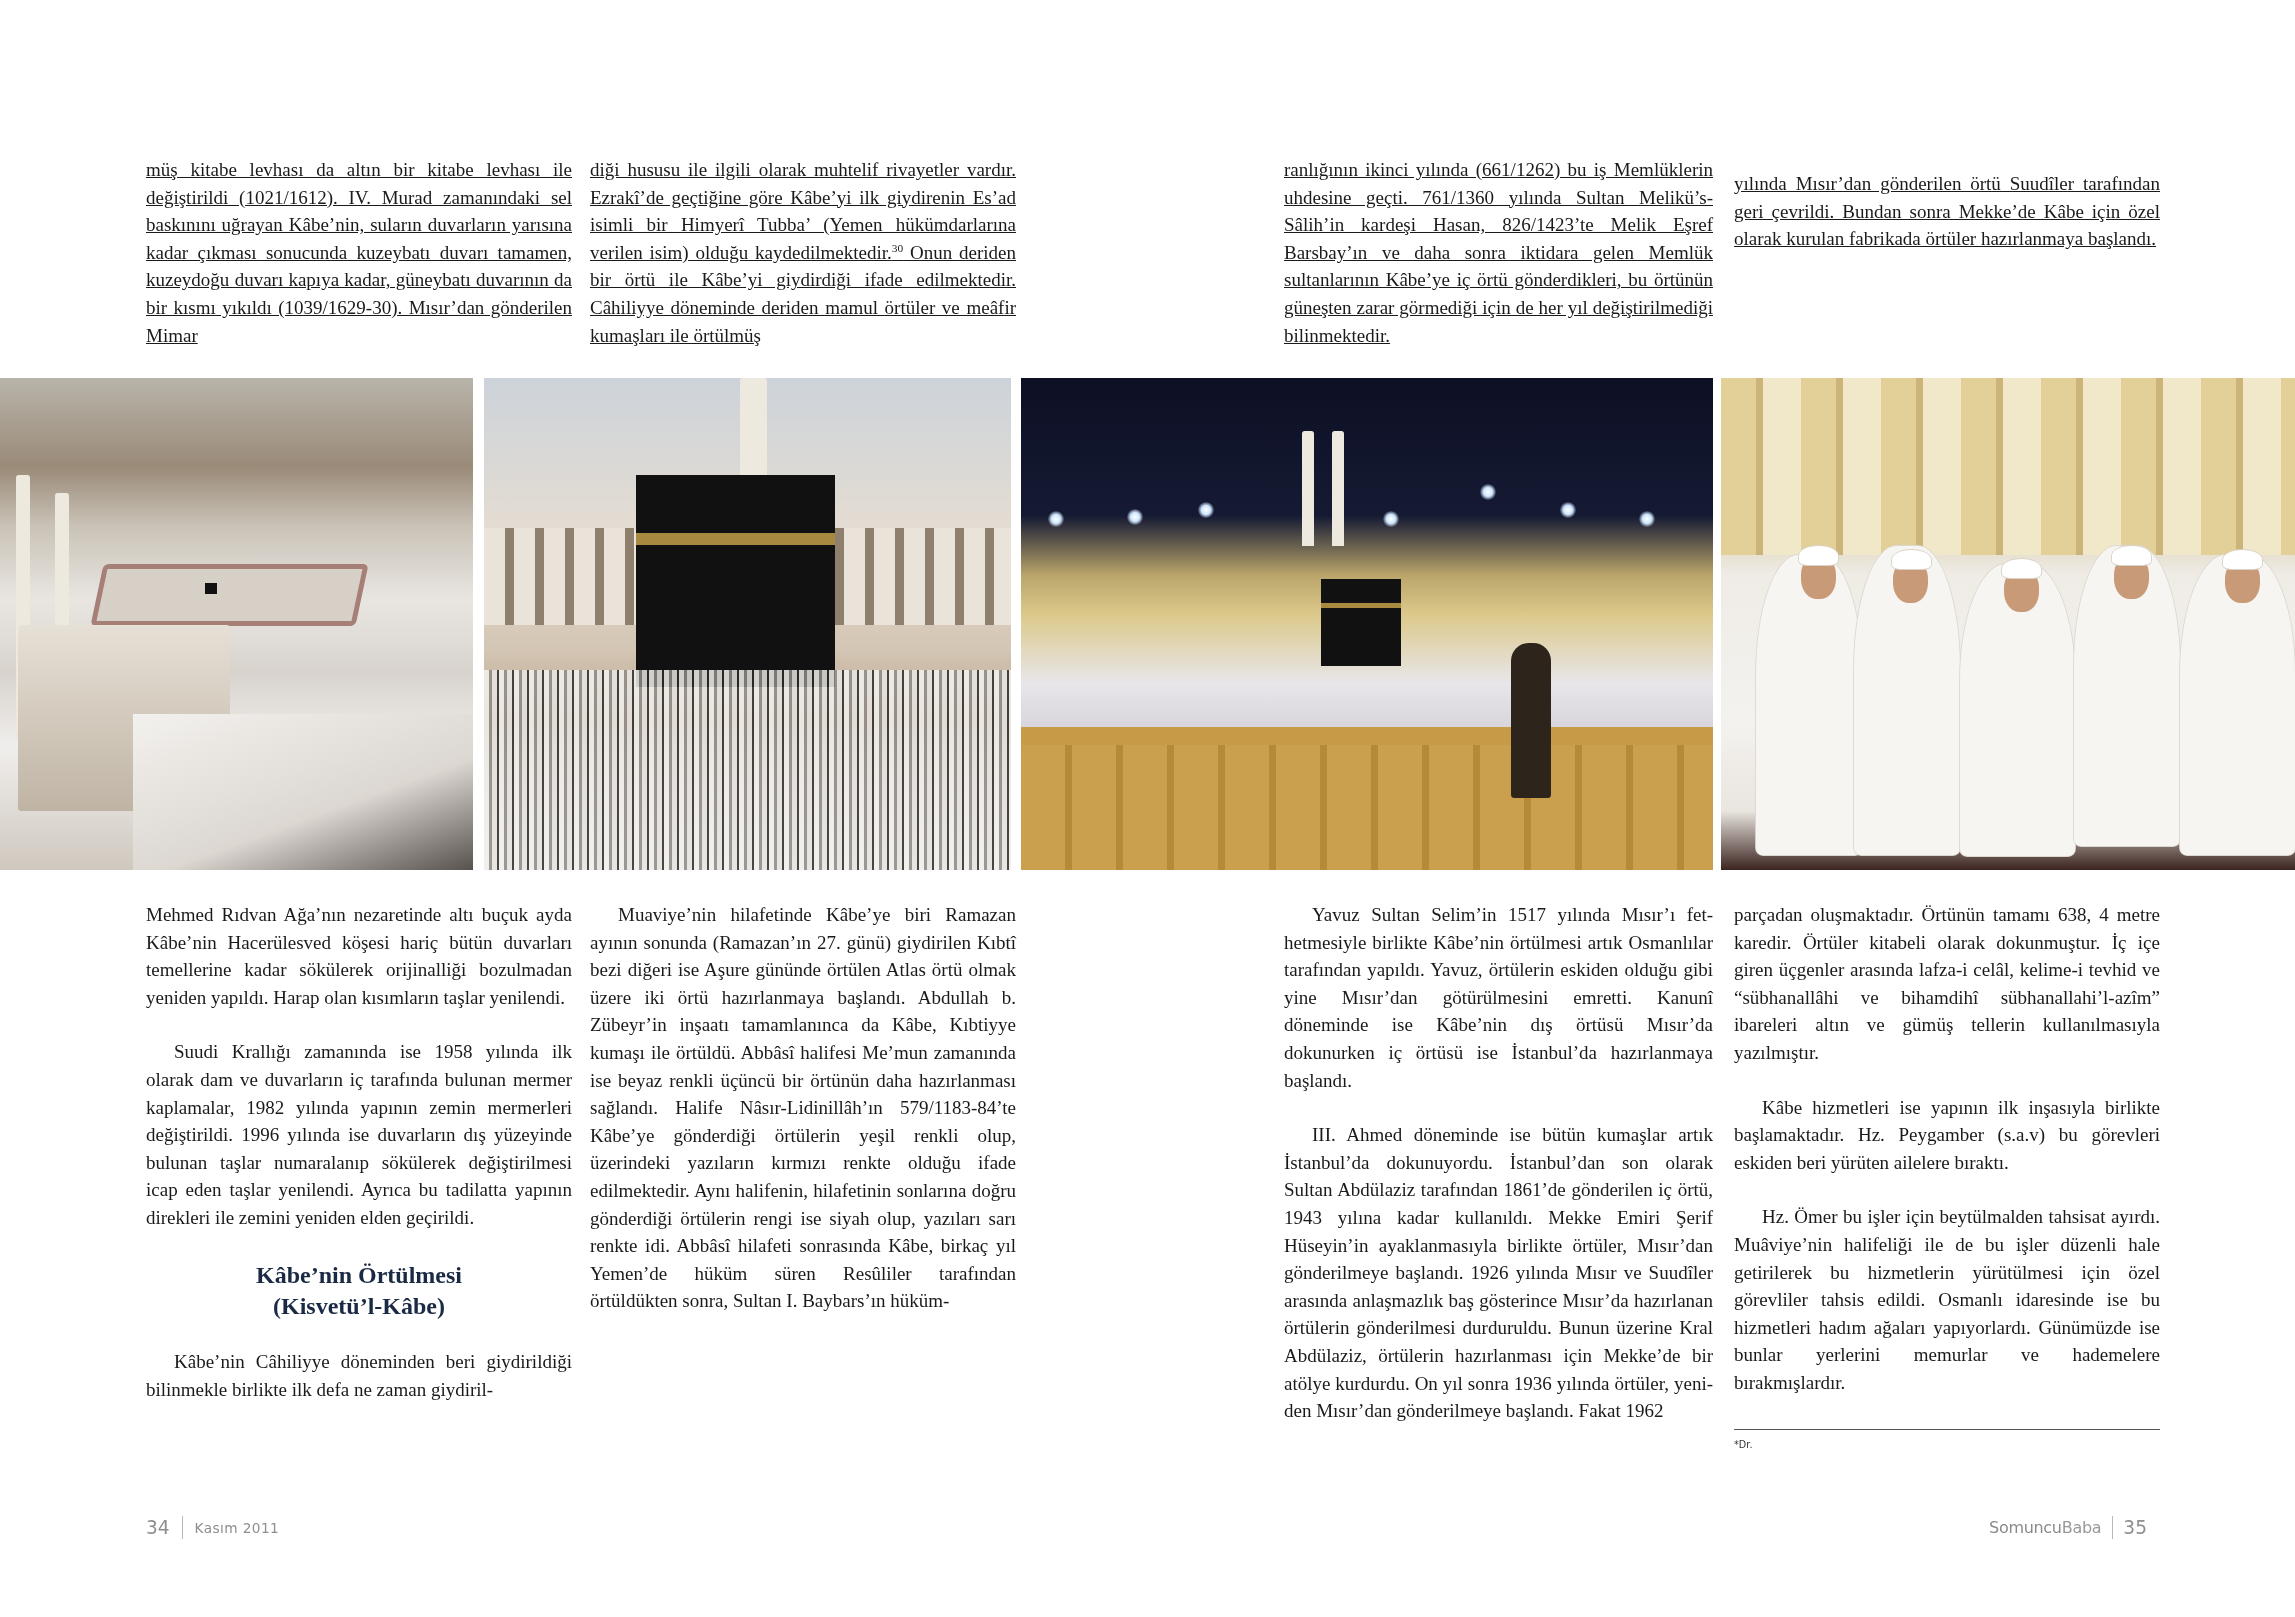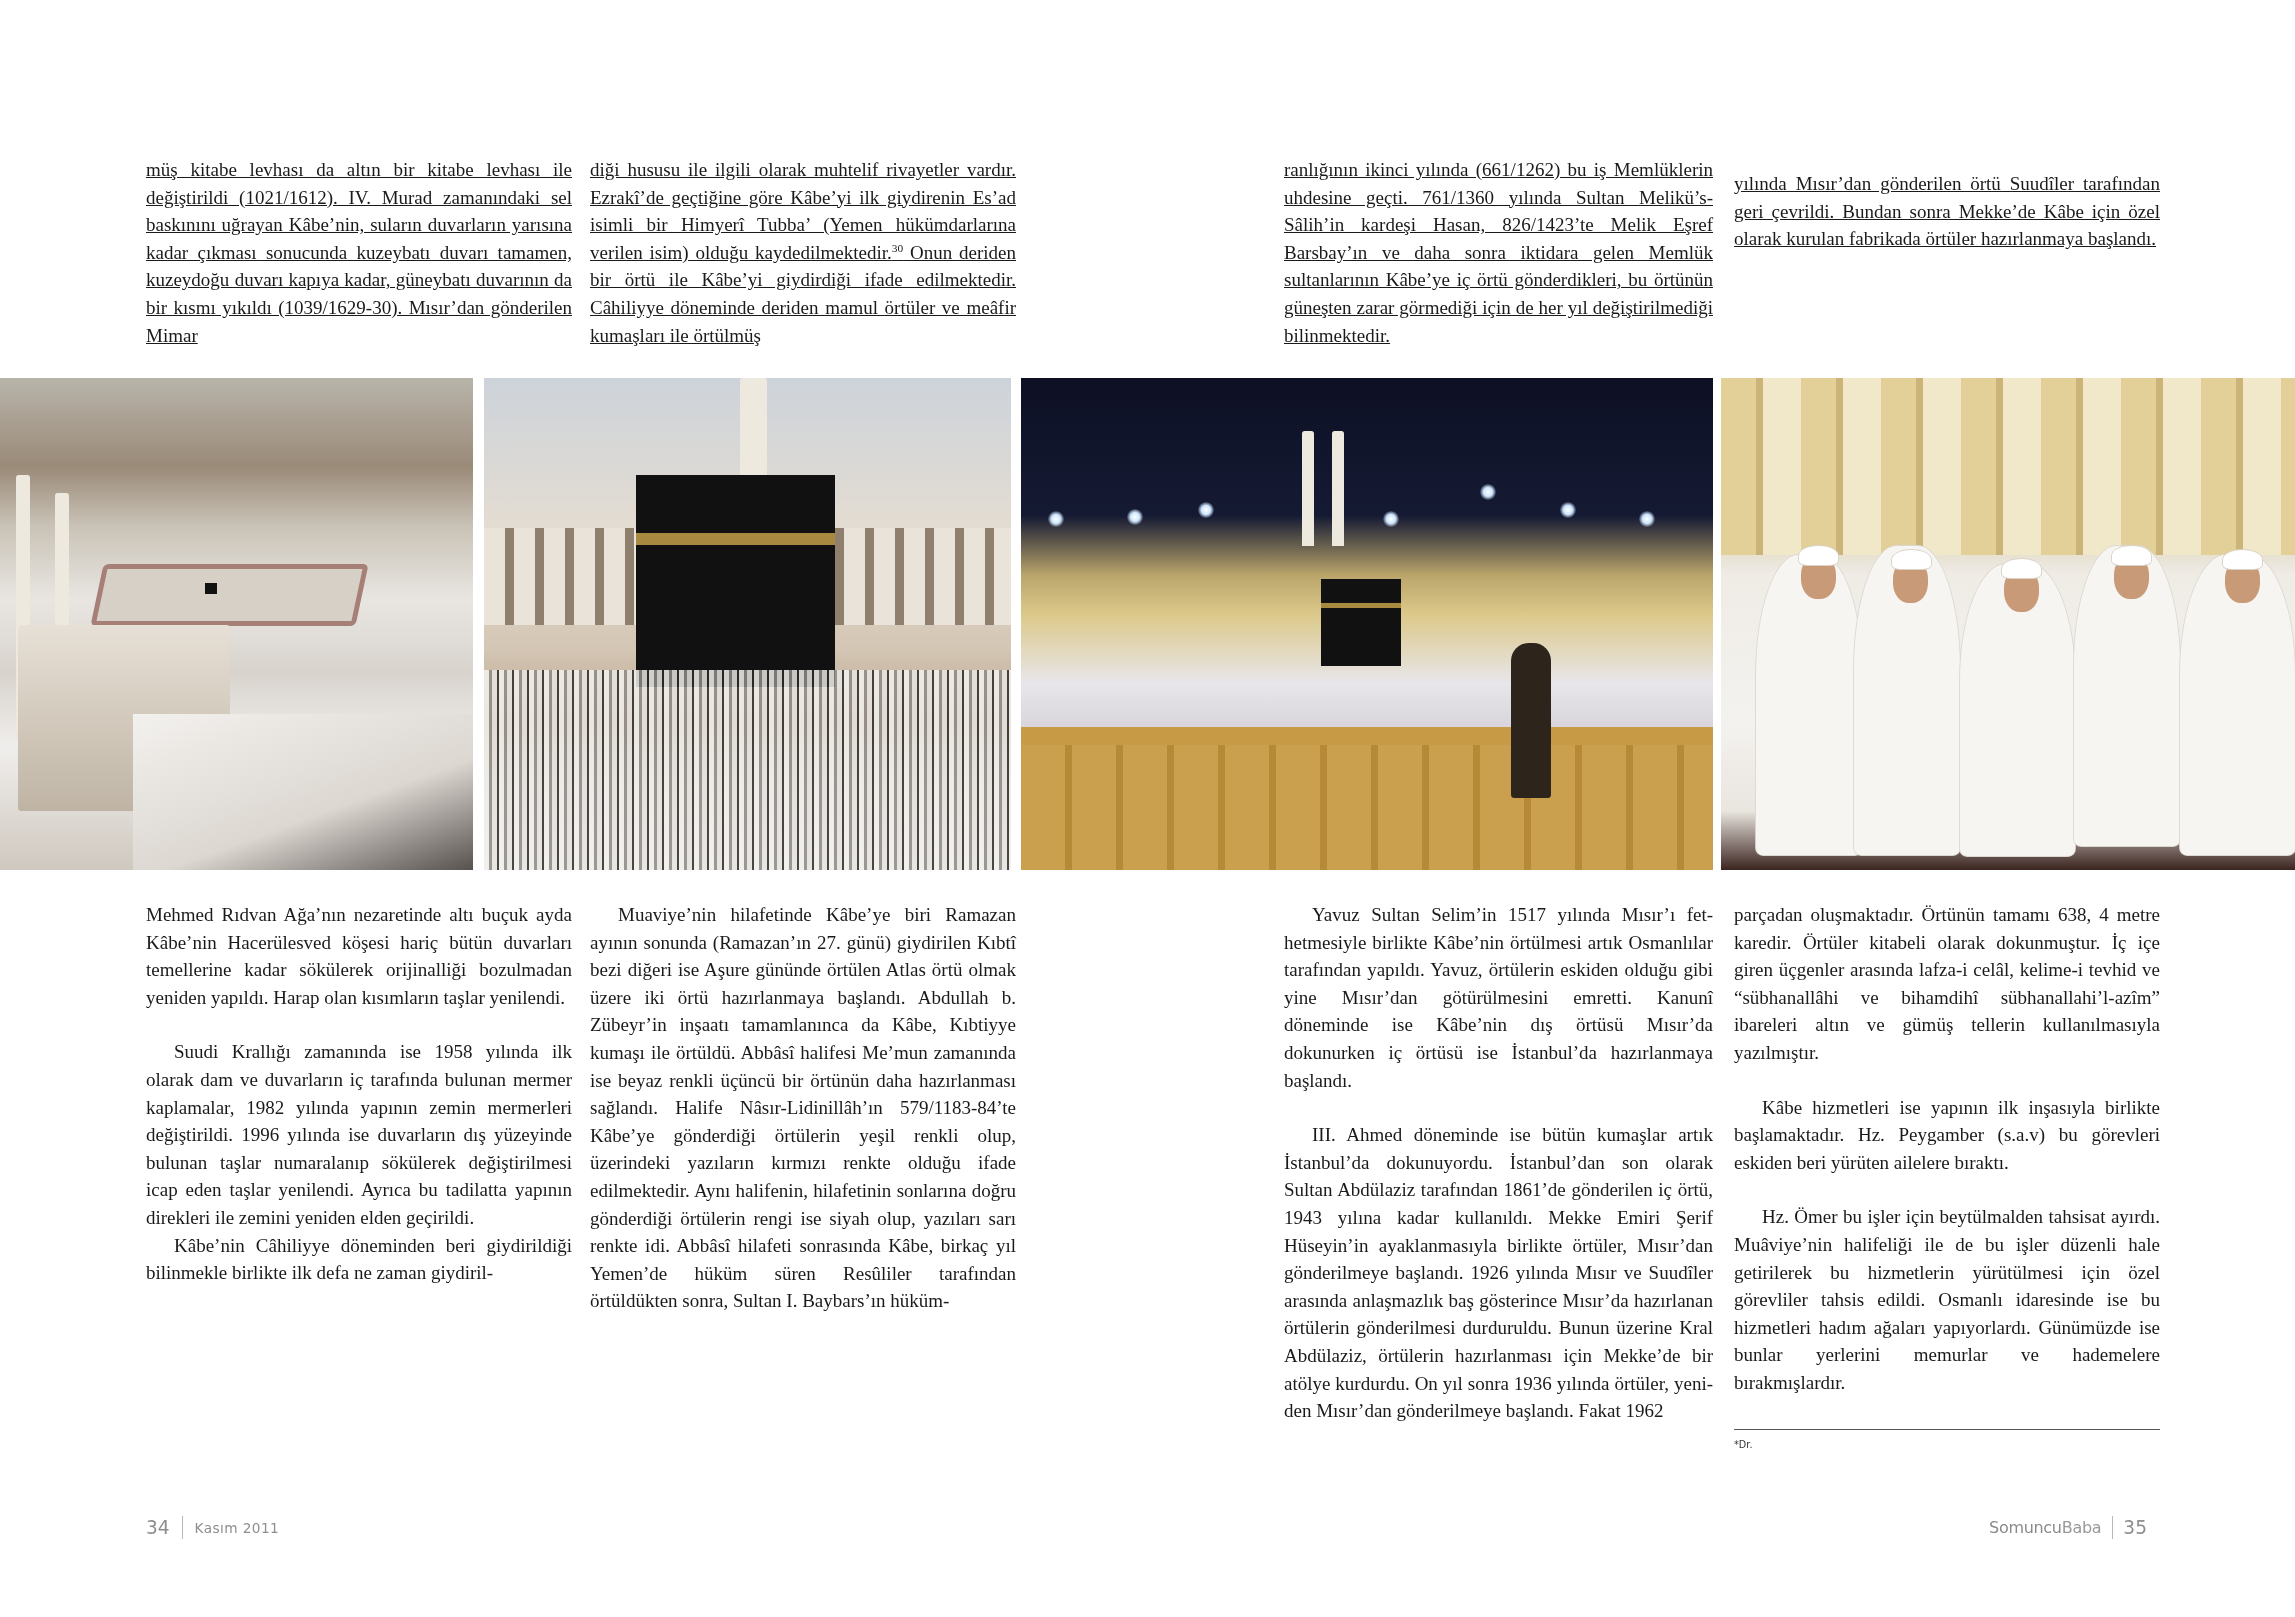--- a/index.html
+++ b/index.html
@@ -150,20 +150,24 @@
   <div class="cap" style="left:281px; top:181px; width:39px; height:19.4px;"></div>
   <div class="face" style="left:393px; top:177px; width:35px; height:44px;"></div>
   <div class="cap" style="left:391px; top:168px; width:39px; height:19.4px;"></div>
   <div class="face" style="left:504px; top:181px; width:35px; height:44px;"></div>
   <div class="cap" style="left:502px; top:172px; width:39px; height:19.4px;"></div>
 </div>
 
 <div class="col bot-col" id="c1b">
   <p>Mehmed Rıdvan Ağa’nın nezaretinde altı buçuk ayda Kâbe’nin Hacerülesved köşesi hariç bütün duvarları temellerine kadar sökülerek orijinalliği bozulmadan yeniden yapıldı. Harap olan kısım­ların taşlar yenilendi.</p>
   <p class="ind">Suudi Krallığı zamanında ise 1958 yılında ilk olarak dam ve duvarların iç tarafında bulunan mermer kaplamalar, 1982 yılında yapının zemin mermerleri değiştirildi. 1996 yılında ise duvar­ların dış yüzeyinde bulunan taşlar numaralanıp sökülerek değiştirilmesi icap eden taşlar yenilen­di. Ayrıca bu tadilatta yapının direkleri ile zemini yeniden elden geçirildi.</p>
+  <h2 class="heading">
+    <span>Kâbe’nin Örtülmesi</span><br>
+    <span>(Kisvetü’l-Kâbe)</span>
+  </h2>
   <p class="ind" style="margin-top:0">Kâbe’nin Câhiliyye döneminden beri giydiril­diği bilinmekle birlikte ilk defa ne zaman giydiril-</p>
 </div>
 
 <div class="col bot-col" id="c2b">
   <p class="ind">Muaviye’nin hilafetinde Kâbe’ye biri Rama­zan ayının sonunda (Ramazan’ın 27. günü) giydi­rilen Kıbtî bezi diğeri ise Aşure gününde örtülen Atlas örtü olmak üzere iki örtü hazırlanmaya baş­landı. Abdullah b. Zübeyr’in inşaatı tamamlanınca da Kâbe, Kıbtiyye kumaşı ile örtüldü. Abbâsî ha­lifesi Me’mun zamanında ise beyaz renkli üçün­cü bir örtünün daha hazırlanması sağlandı. Halife Nâsır-Lidinillâh’ın 579/1183-84’te Kâbe’ye gön­derdiği örtülerin yeşil renkli olup, üzerindeki ya­zıların kırmızı renkte olduğu ifade edilmektedir. Aynı halifenin, hilafetinin sonlarına doğru gön­derdiği örtülerin rengi ise siyah olup, yazıları sarı renkte idi. Abbâsî hilafeti sonrasında Kâbe, birkaç yıl Yemen’de hüküm süren Resûliler tarafından örtüldükten sonra, Sultan I. Baybars’ın hüküm-</p>
 </div>
 
 <div class="col bot-col" id="c3b">
   <p class="ind">Yavuz Sultan Selim’in 1517 yılında Mısır’ı fet­hetmesiyle birlikte Kâbe’nin örtülmesi artık Os­manlılar tarafından yapıldı. Yavuz, örtülerin es­kiden olduğu gibi yine Mısır’dan götürülmesini emretti. Kanunî döneminde ise Kâbe’nin dış örtü­sü Mısır’da dokunurken iç örtüsü ise İstanbul’da hazırlanmaya başlandı.</p>
   <p class="ind">III. Ahmed döneminde ise bütün kumaşlar ar­tık İstanbul’da dokunuyordu. İstanbul’dan son olarak Sultan Abdülaziz tarafından 1861’de gön­derilen iç örtü, 1943 yılına kadar kullanıldı. Mek­ke Emiri Şerif Hüseyin’in ayaklanmasıyla birlik­te örtüler, Mısır’dan gönderilmeye başlandı. 1926 yılında Mısır ve Suudîler arasında anlaşmazlık baş gösterince Mısır’da hazırlanan örtülerin gönderil­mesi durduruldu. Bunun üzerine Kral Abdülaziz, örtülerin hazırlanması için Mekke’de bir atölye kurdurdu. On yıl sonra 1936 yılında örtüler, yeni­den Mısır’dan gönderilmeye başlandı. Fakat 1962</p>

